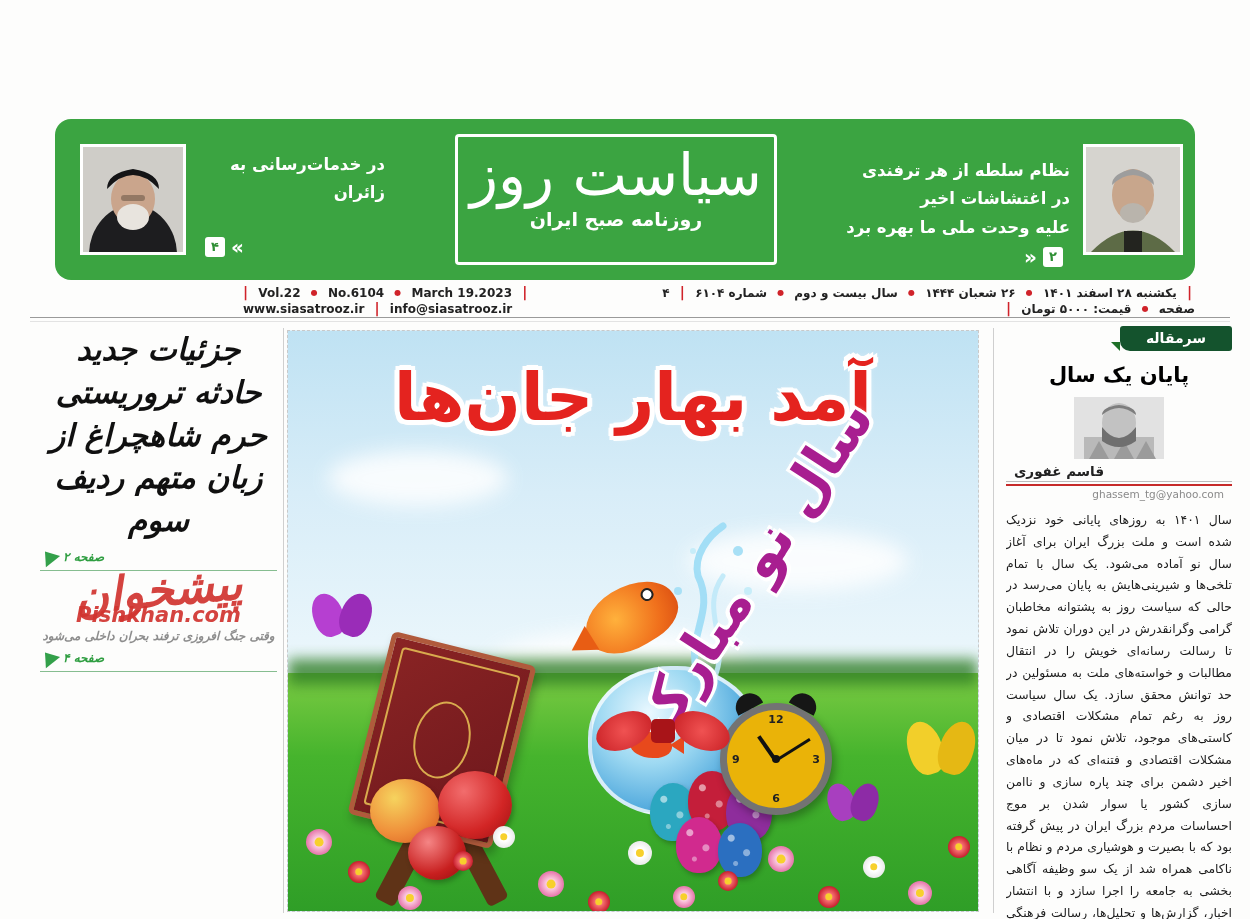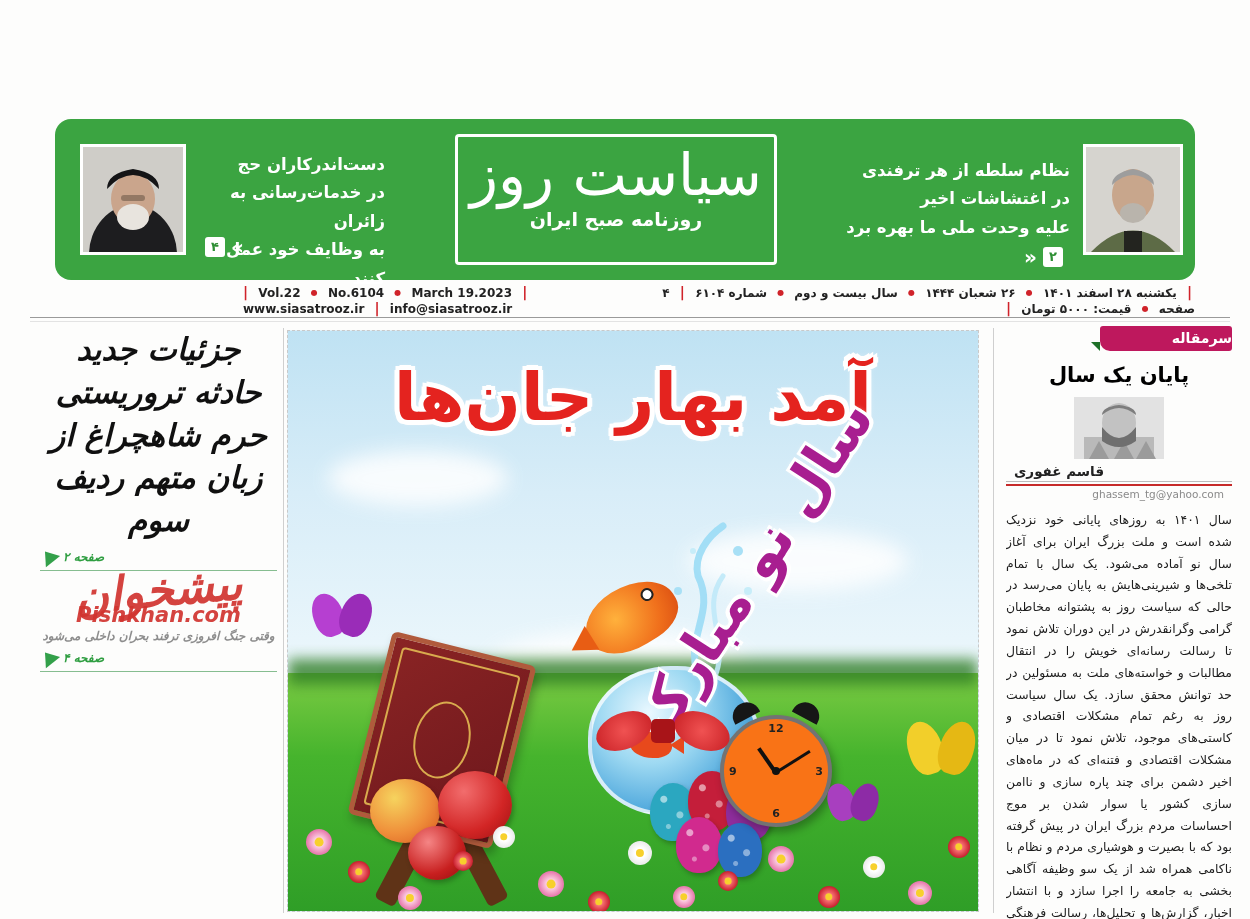--- a/index.html
+++ b/index.html
@@ -116,22 +116,22 @@
   .splash { position:absolute; left:350px; top:190px; z-index:2; }
 
   .bow { position:absolute; left:305px; top:372px; width:140px; height:60px; z-index:4; }
   .bow::before,.bow::after { content:""; position:absolute; top:10px; width:58px; height:36px;
     background:radial-gradient(circle at 50% 50%,#f05252,#c81f24); border-radius:50%; }
   .bow::before { left:2px; transform:rotate(-22deg); }
   .bow::after { right:2px; transform:rotate(22deg); }
   .bow-knot { position:absolute; left:58px; top:16px; width:24px; height:24px; background:#a81418;
     border-radius:5px; z-index:5; }
 
-  .clock { position:absolute; left:432px; top:384px; width:112px; height:112px; z-index:3;
-    background:#f97316; border:4px solid #737373; border-radius:50%;
+  .clock { position:absolute; left:432px; top:372px; width:112px; height:112px; z-index:3;
+    background:#eab308; border:7px solid #737373; border-radius:50%;
     box-shadow:3px 5px 9px rgba(0,0,0,.3); }
   .bell { position:absolute; top:-16px; width:28px; height:16px; background:#161616;
     border-radius:14px 14px 0 0; }
   .bell-l { left:6px; transform:rotate(-28deg); } .bell-r { right:6px; transform:rotate(28deg); }
   .hand { position:absolute; left:50%; top:50%; background:#111; transform-origin:0 50%; }
   .hand-h { width:30px; height:4px; transform:rotate(-125deg); }
   .hand-m { width:40px; height:3px; transform:rotate(-32deg); }
   .clock-center { position:absolute; left:50%; top:50%; width:8px; height:8px; background:#111;
     border-radius:50%; transform:translate(-50%,-50%); }
   .cnum { position:absolute; font-size:11px; font-weight:bold; color:#222; }
@@ -174,22 +174,22 @@
   .flower { position:absolute; border-radius:50%; z-index:3; }
   .flower::after { content:""; position:absolute; left:50%; top:50%; width:34%; height:34%;
     transform:translate(-50%,-50%); border-radius:50%; background:#f7d02c; }
   .f-pink { background:radial-gradient(circle,#ffd7e8 20%,#e87fb0 65%,#d45a92); }
   .f-red { background:radial-gradient(circle,#ff8080 15%,#c81f2e 70%,#921018); }
   .f-white { background:radial-gradient(circle,#ffffff 30%,#e8e8e8 75%,#cfcfcf); }
 
   
   .col-right { position:absolute; left:1006px; top:326px; width:226px; height:593px;
     direction:rtl; overflow:hidden; }
-  .ed-tag { position:relative; margin-right:0; margin-left:auto; width:132px; height:25px;
-    background:#be185d; color:#fff; font-size:14px; font-weight:bold; 
+  .ed-tag { position:relative; margin-right:0; margin-left:auto; width:112px; height:25px;
+    background:#14532d; color:#fff; font-size:14px; font-weight:bold; text-align:center;
     line-height:25px; border-radius:3px 3px 3px 10px; }
   .ed-tag::after { content:""; position:absolute; left:-9px; bottom:0; width:0; height:0;
     border-top:9px solid #1e7028; border-left:9px solid transparent; }
   .ed-title { font-size:21px; font-weight:bold; color:#000000; text-align:center; margin-top:12px; }
   .ed-photo { display:block; margin:10px auto 0; width:90px; height:62px; background:#e9e9e9; }
   .ed-name { font-size:13.5px; font-weight:bold; color:#222; text-align:left; padding-left:8px;
     margin-top:4px; border-bottom:1px solid #bbb; padding-bottom:2px; }
   .ed-redline { height:2px; background:#c62a2a; margin-top:2px; }
   .ed-email { font-size:10.5px; color:#8a8a8a; text-align:left; direction:ltr; padding-right:8px;
     margin-top:2px; text-align:right; }
@@ -207,23 +207,21 @@
       <svg width="100" height="105" viewBox="0 0 100 105">
         <rect width="100" height="105" fill="#cfcdc8"></rect>
         <ellipse cx="50" cy="108" rx="44" ry="50" fill="#1d1d1f"></ellipse>
         <ellipse cx="50" cy="52" rx="22" ry="26" fill="#caa58c"></ellipse>
         <path d="M24 42 Q50 14 76 42 Q76 26 50 22 Q24 26 24 42 Z" fill="#141416"></path>
         <ellipse cx="50" cy="70" rx="16" ry="13" fill="#e8e4de"></ellipse>
         <rect x="38" y="48" width="24" height="6" rx="3" fill="#6e5a4a" opacity=".6"></rect>
       </svg>
     </div>
     <div class="banner-story bs-left" dir="rtl">
-      <div>دست‌اندرکاران حج</div>
       <div>در خدمات‌رسانی به زائران</div>
-      <div>به وظایف خود عمل کنند</div>
     </div>
     <div class="badge-row badge-row-left">
       <span class="badge-num">۴</span>
       <span class="chev">«</span>
     </div>
 
     <div class="masthead-box">
       <div class="masthead-title">سیاست روز</div>
       <div class="masthead-sub">روزنامه صبح ایران</div>
     </div>

